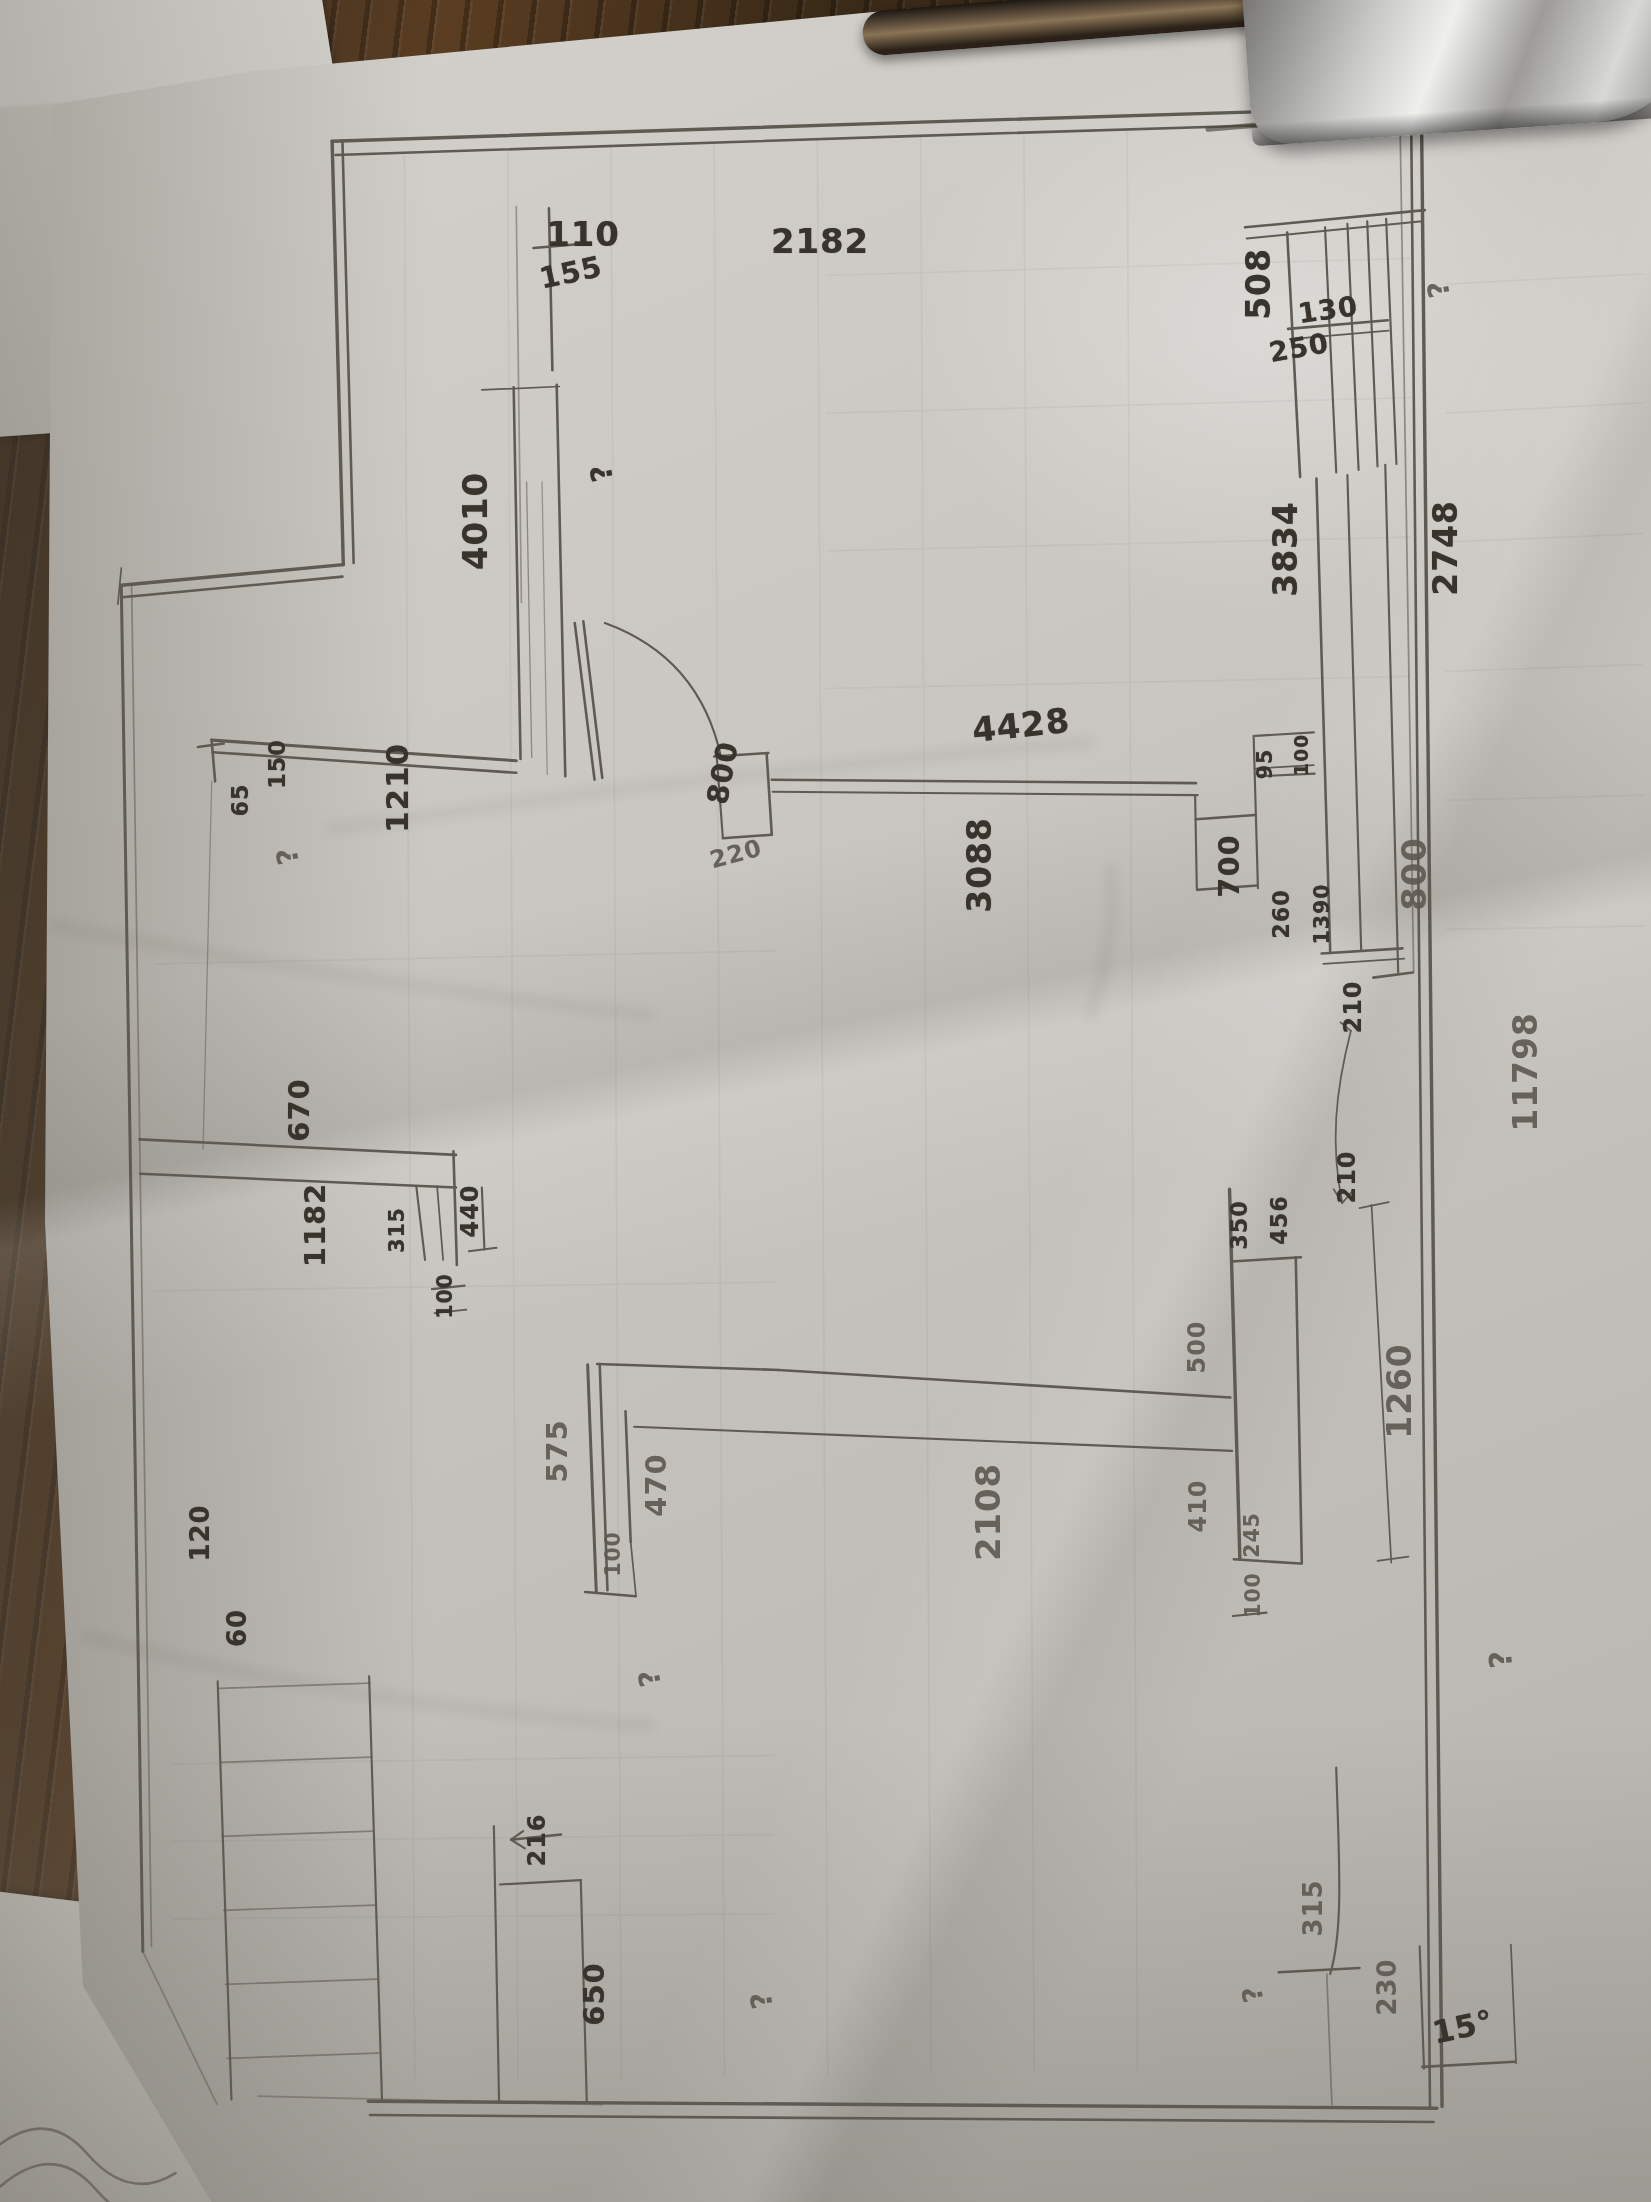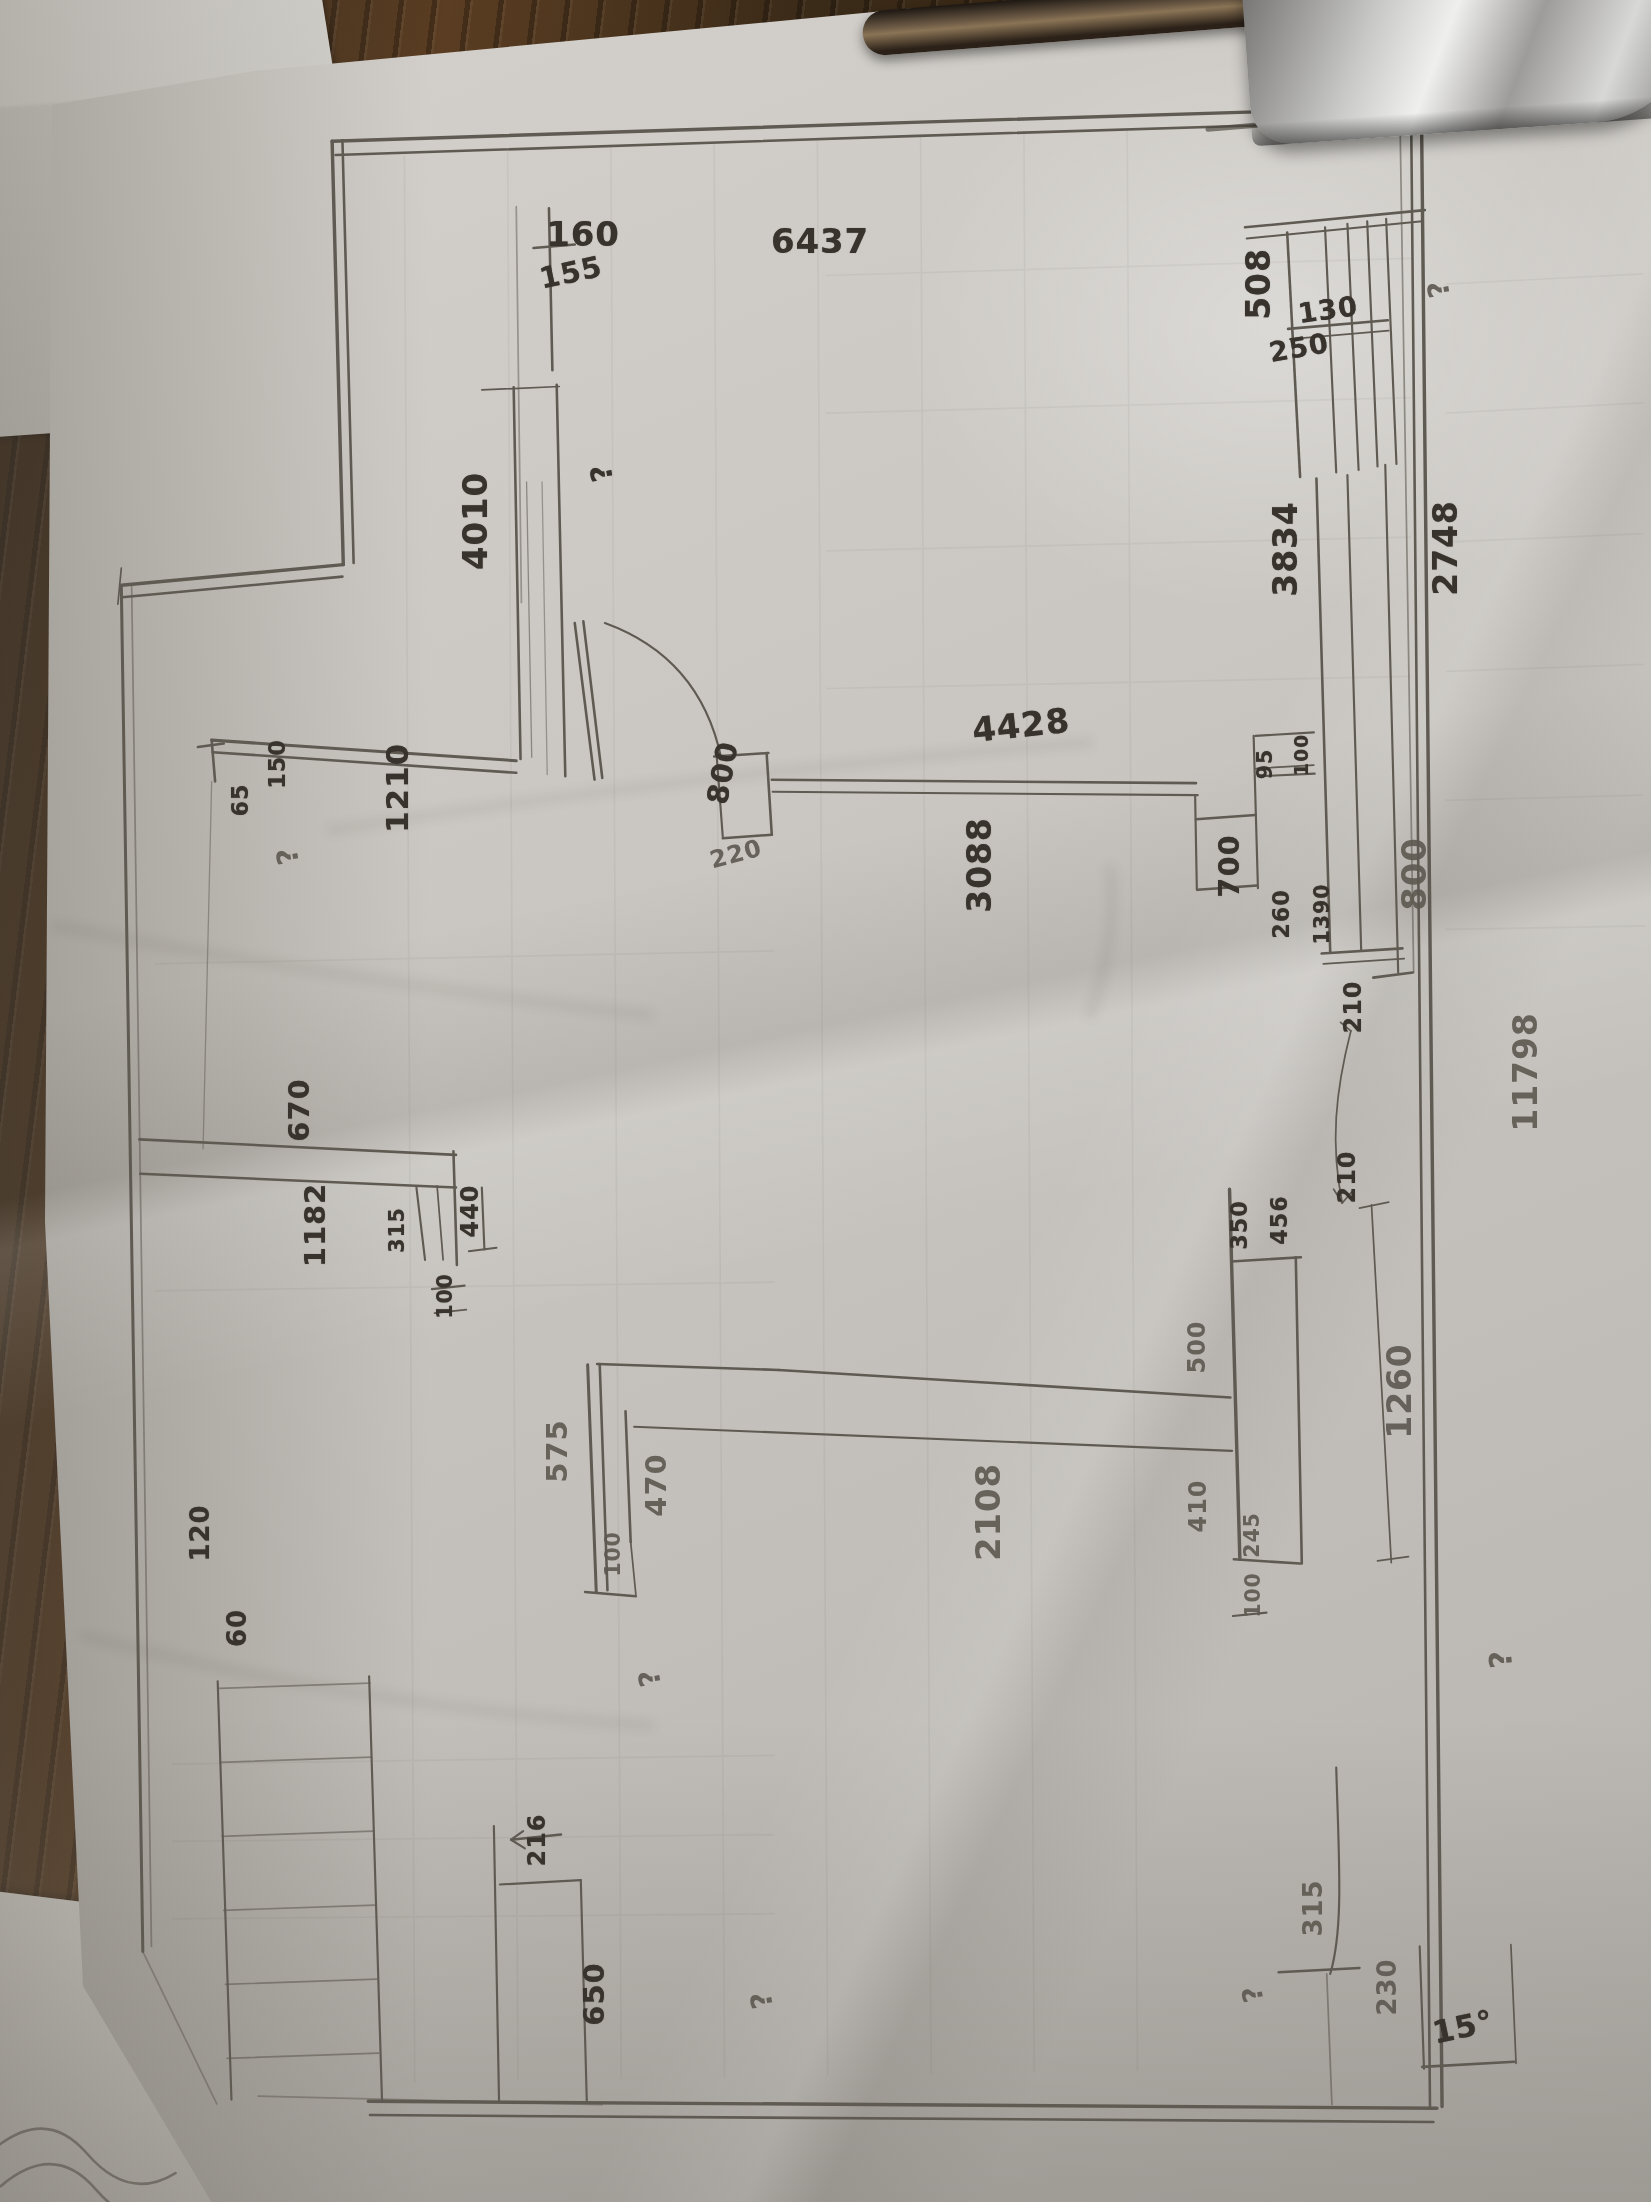--- a/index.html
+++ b/index.html
@@ -241,23 +241,23 @@
       <path d="M1553 2054 C1556 2160 1562 2240 1546 2294" stroke-width="2.5"></path>
       <path d="M1486 2292 L1580 2287" stroke-width="3"></path>
       <path d="M1650 2262 L1655 2404" stroke-width="2.5"></path>
       <path d="M1653 2402 L1760 2396" stroke-width="3"></path>
       <path d="M1756 2260 L1762 2398" stroke-width="2"></path>
       <path d="M1542 2294 L1548 2446" stroke-width="2" opacity=".6"></path>
     </g>
   </svg>
 
   <div id="labels">
-      <span class="lbl marker" style="left: 583px; top: 234px; font-size: 34px; transform: translate(-50%, -50%) rotate(0deg);">160</span>
+      <span class="lbl marker" style="left: 583px; top: 234px; font-size: 34px; transform: translate(-50%, -50%) rotate(0deg);">110</span>
       <span class="lbl marker" style="left: 571px; top: 273px; font-size: 29px; transform: translate(-50%, -50%) rotate(-12deg);">155</span>
-      <span class="lbl marker" style="left: 820px; top: 241px; font-size: 34px; transform: translate(-50%, -50%) rotate(0deg);">6437</span>
+      <span class="lbl marker" style="left: 820px; top: 241px; font-size: 34px; transform: translate(-50%, -50%) rotate(0deg);">2182</span>
       <span class="lbl marker" style="left: 1258px; top: 284px; font-size: 33px; transform: translate(-50%, -50%) rotate(-90deg);">508</span>
       <span class="lbl pencil" style="left: 1439px; top: 289px; font-size: 29px; transform: translate(-50%, -50%) rotate(-100deg);">?</span>
       <span class="lbl marker" style="left: 1328px; top: 310px; font-size: 27.5px; transform: translate(-50%, -50%) rotate(-8deg);">130</span>
       <span class="lbl marker" style="left: 1299px; top: 348px; font-size: 27.5px; transform: translate(-50%, -50%) rotate(-10deg);">250</span>
       <span class="lbl marker" style="left: 1285px; top: 549px; font-size: 33px; transform: translate(-50%, -50%) rotate(-90deg);">3834</span>
       <span class="lbl marker" style="left: 1445px; top: 548px; font-size: 33px; transform: translate(-50%, -50%) rotate(-90deg);">2748</span>
       <span class="lbl marker" style="left: 475px; top: 521px; font-size: 34px; transform: translate(-50%, -50%) rotate(-90deg);">4010</span>
       <span class="lbl marker" style="left: 602px; top: 473px; font-size: 29px; transform: translate(-50%, -50%) rotate(-100deg);">?</span>
       <span class="lbl marker" style="left: 1021px; top: 725px; font-size: 34px; transform: translate(-50%, -50%) rotate(-6deg);">4428</span>
       <span class="lbl marker" style="left: 979px; top: 865px; font-size: 33px; transform: translate(-50%, -50%) rotate(-90deg);">3088</span>

